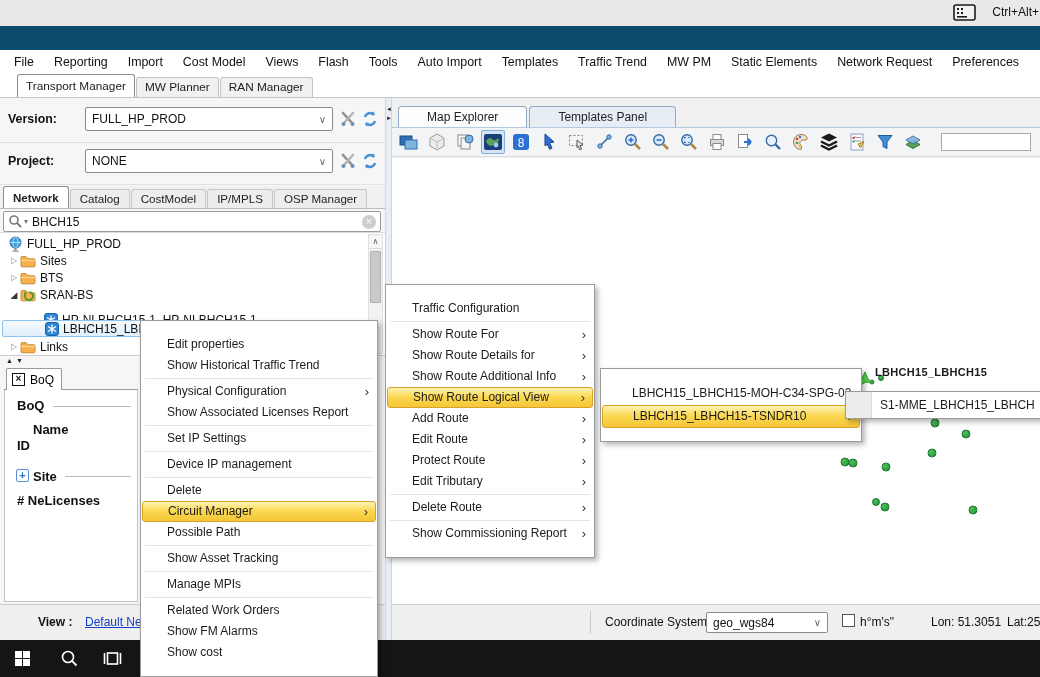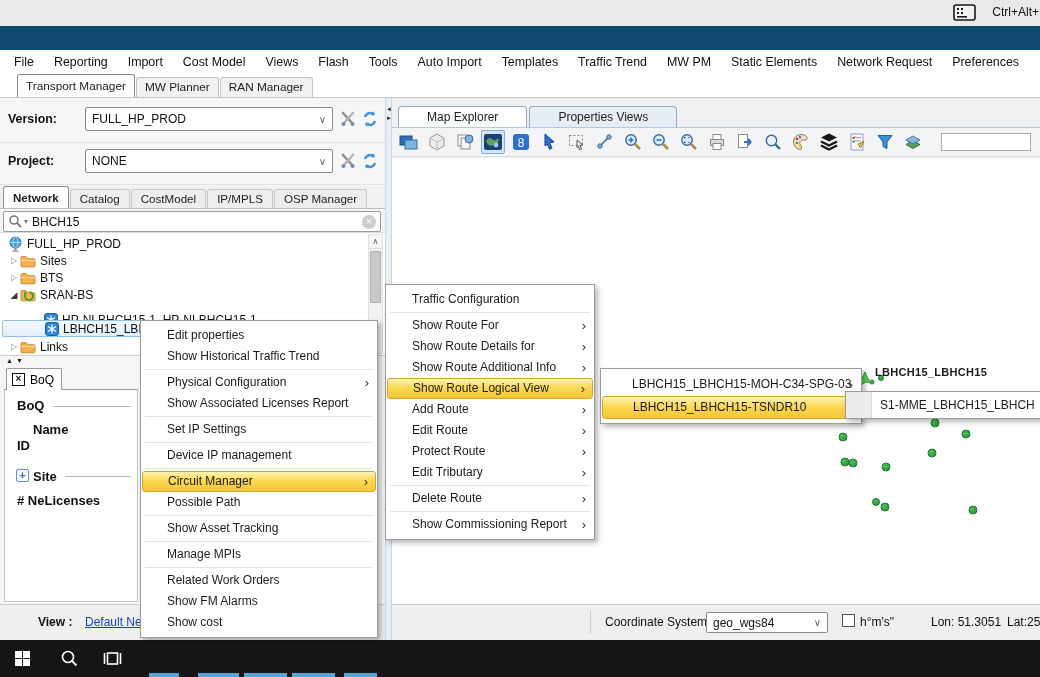--- a/index.html
+++ b/index.html
@@ -71,21 +71,21 @@
 #mapstatus .vsep{position:absolute;left:198px;top:6px;width:1px;height:23px;background:#c9c9c9}
 #mapstatus .lbl{position:absolute;font-size:12px;color:#111;top:10px}
 #mapstatus .cbox{position:absolute;left:450px;top:9px;width:13px;height:13px;border:1px solid #555;background:#fff}
 
 #taskbar{position:absolute;left:0;top:640px;width:1040px;height:37px;background:#151515}
 #tb-start{position:absolute;left:15px;top:11px;width:15px;height:15px;display:grid;grid-template-columns:6.5px 6.5px;grid-template-rows:6.5px 6.5px;gap:1.5px}
 #tb-start span{background:#fff}
 .tbico{position:absolute;top:9px}
 .tseg{position:absolute;top:33px;height:4px;background:#58a6d8}
 
-.menu{position:absolute;background:#fff;border:1px solid #9b9b9b;box-shadow:3px 3px 5px rgba(0,0,0,.28);padding:4px 1px}
+.menu{position:absolute;background:#fff;border:1px solid #9b9b9b;box-shadow:3px 3px 5px rgba(0,0,0,.28);padding:13px 1px}
 .menu .it{height:21px;line-height:21px;font-size:12px;color:#1b1b1b;padding-left:25px;padding-right:22px;position:relative;white-space:nowrap;cursor:default}
 .menu .it .arr{position:absolute;right:7px;top:0;font-size:13px;color:#333}
 .menu .it.hl{background:linear-gradient(180deg,#fdf3b5 0%,#fbd850 48%,#f5c637 100%);border:1px solid #d8a32a;border-radius:3px;line-height:19px}
 .menu .sep{height:1px;background:#e4e4e4;margin:2px 3px}
 #menu1{left:140px;top:320px;width:238px;z-index:50}
 #menu2{left:385px;top:284px;width:210px;z-index:51}
 #menu3{left:600px;top:368px;width:262px;z-index:52}
 #menu3 .it{height:23px;line-height:23px;padding-left:30px}
 #menu3 .it.hl{line-height:21px}
 #menu4{left:845px;top:391px;width:200px;height:28px;z-index:53;padding:0}
@@ -310,21 +310,21 @@
   </div>
 
   <div id="vsplit">
     <span class="ar" style="top:8px">◄</span>
     <span class="ar" style="top:17px">►</span>
   </div>
 
   <div id="rightpanel">
     <div id="maptabs">
       <span class="mtab active">Map Explorer</span>
-      <span class="mtab">Properties Views</span>
+      <span class="mtab">Templates Panel</span>
     </div>
 
     <div id="maptoolbar">
       <span class="tbi">
           <svg width="20" height="20" viewBox="0 0 20 20">
             <rect x="1" y="4" width="12" height="9" fill="#2f6fb2" stroke="#1c4c80"></rect>
             <rect x="6" y="8" width="12" height="9" fill="#7fb3e0" stroke="#2f6fb2"></rect>
           </svg>
         </span>
       <span class="tbi">
@@ -519,20 +519,21 @@
     <div class="it">Edit properties</div>
     <div class="it">Show Historical Traffic Trend</div>
     <div class="sep"></div>
     <div class="it"><span>Physical Configuration</span><span class="arr">›</span></div>
     <div class="it">Show Associated Licenses Report</div>
     <div class="sep"></div>
     <div class="it">Set IP Settings</div>
     <div class="sep"></div>
     <div class="it">Device IP management</div>
     <div class="sep"></div>
+    <div class="it">Delete</div>
     <div class="it hl"><span>Circuit Manager</span><span class="arr">›</span></div>
     <div class="it">Possible Path</div>
     <div class="sep"></div>
     <div class="it">Show Asset Tracking</div>
     <div class="sep"></div>
     <div class="it">Manage MPIs</div>
     <div class="sep"></div>
     <div class="it">Related Work Orders</div>
     <div class="it">Show FM Alarms</div>
     <div class="it">Show cost</div>

